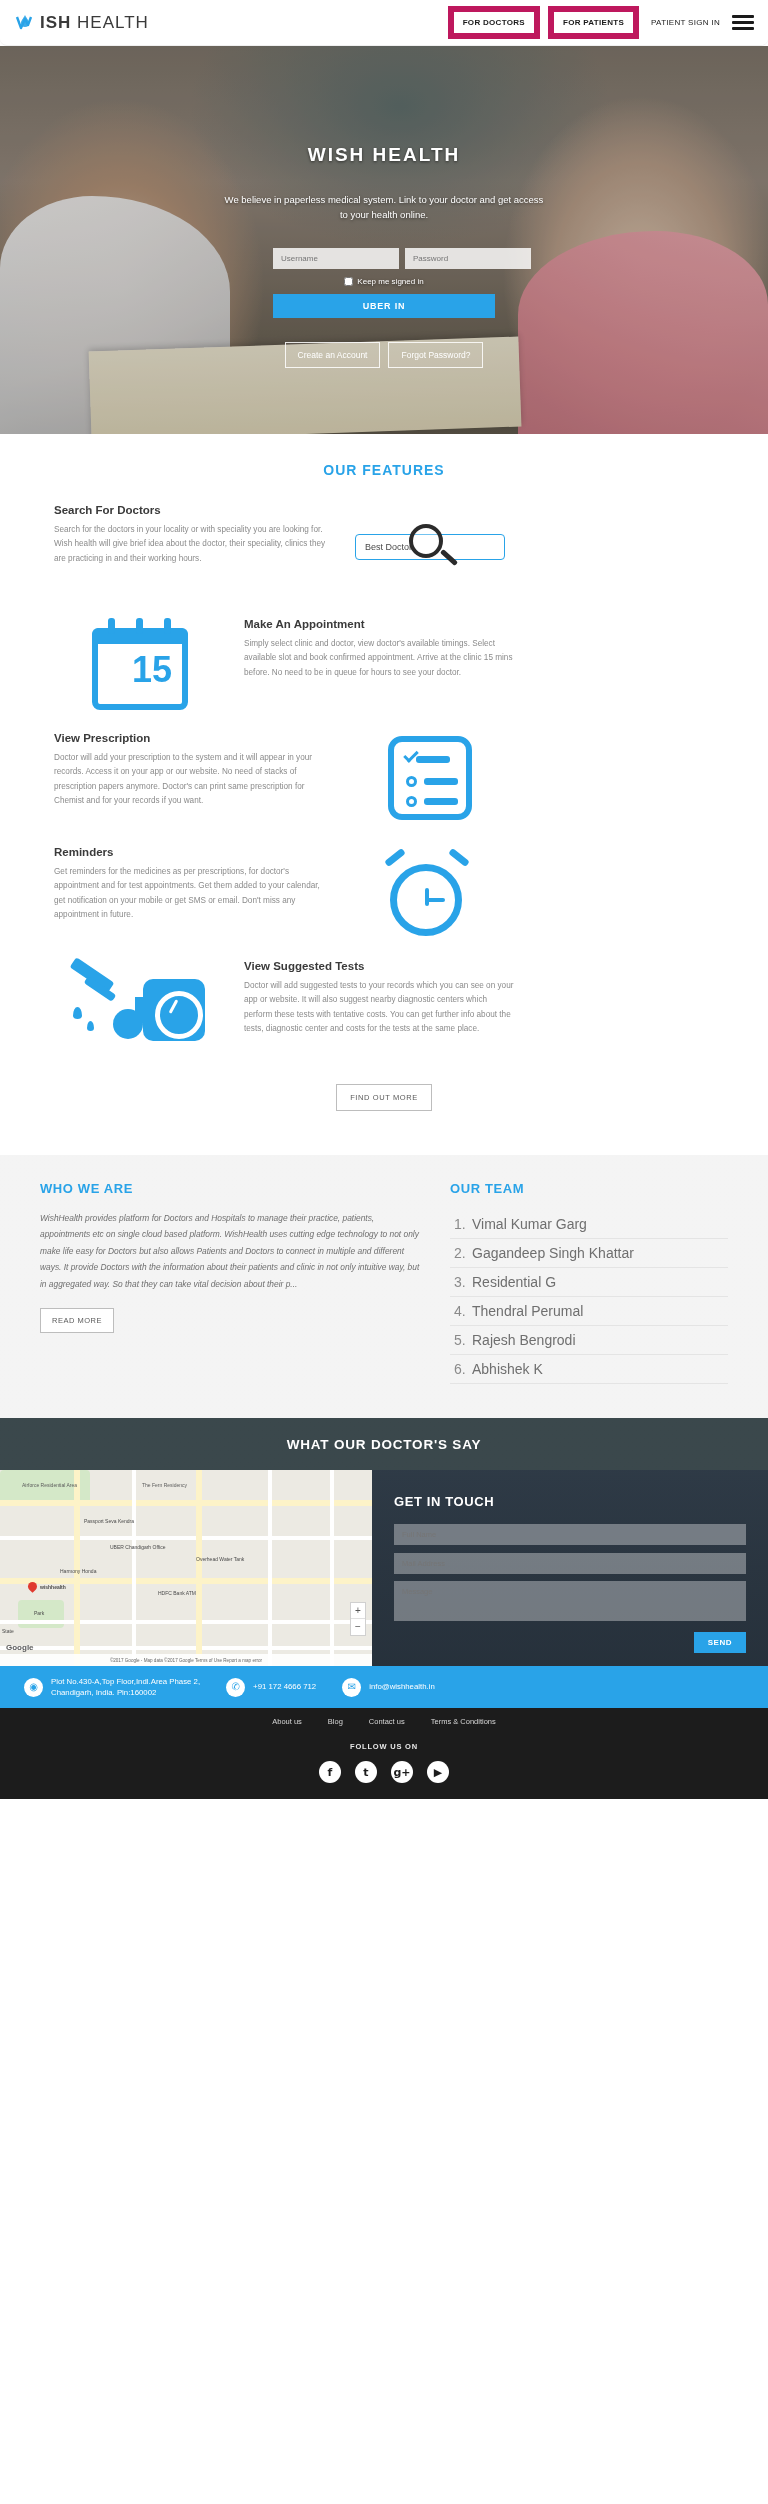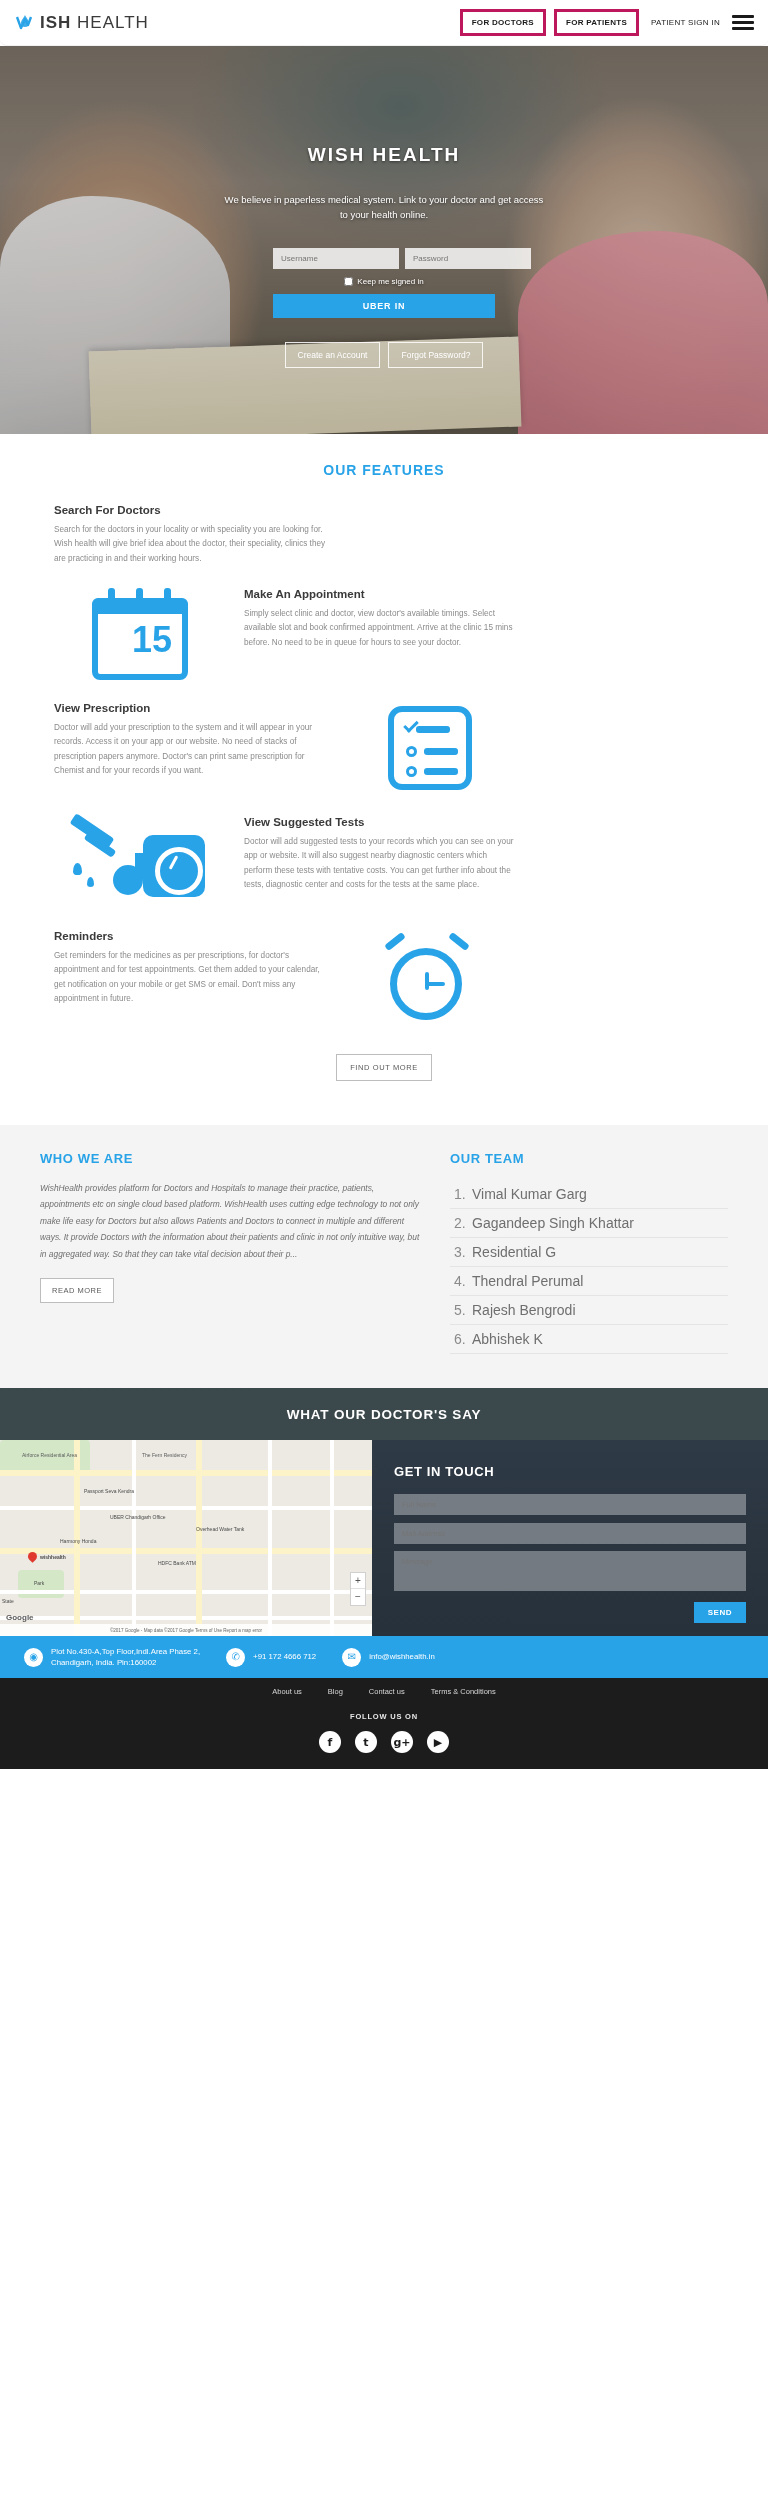--- a/index.html
+++ b/index.html
@@ -21,21 +21,21 @@
     padding: 0 14px;
     border-bottom: 1px solid #f0f0f0;
     border-radius: 7px;
   }
   .logo { display: flex; align-items: center; gap: 4px; }
   .logo-mark { width: 22px; height: 22px; position: relative; }
   .logo-text { font-size: 17px; letter-spacing: 1px; color: #3a3a3a; font-weight: 400; }
   .logo-text b { font-weight: 700; }
   .header-right { display: flex; align-items: center; gap: 8px; }
   .hdr-btn {
-    border: 3px solid #be185d;
+    border: 6px solid #be185d;
     background: #fff;
     color: #1a1a1a;
     font-size: 8px;
     font-weight: 700;
     letter-spacing: .3px;
     padding: 6px 9px;
     cursor: pointer;
   }
   .hdr-link {
     font-size: 8px;
@@ -386,20 +386,27 @@
   </div>
 
   <div class="features">
     <div class="sec-title">OUR FEATURES</div>
 
     <div class="feat">
       <div class="feat-text">
         <div class="feat-h">Search For Doctors</div>
         <div class="feat-p">Search for the doctors in your locality or with speciality you are looking for. Wish health will give brief idea about the doctor, their speciality, clinics they are practicing in and their working hours.</div>
       </div>
+      <div class="feat-icon">
+        <div class="ico-search">
+          <div class="field">Best Doctor</div>
+          <div class="glass"></div>
+          <div class="handle"></div>
+        </div>
+      </div>
     </div>
 
     <div class="feat rev">
       <div class="feat-text">
         <div class="feat-h">Make An Appointment</div>
         <div class="feat-p">Simply select clinic and doctor, view doctor's available timings. Select available slot and book confirmed appointment. Arrive at the clinic 15 mins before. No need to be in queue for hours to see your doctor.</div>
       </div>
       <div class="feat-icon">
         <div class="ico-cal">
           <div class="body"></div>
@@ -428,51 +435,51 @@
               <span class="line"></span>
             </div>
           <div class="row" style="top:54px;">
               <span class="dot"></span>
               <span class="line"></span>
             </div>
         </div>
       </div>
     </div>
 
+    <div class="feat">
+      <div class="feat-text">
+        <div class="feat-h">Reminders</div>
+        <div class="feat-p">Get reminders for the medicines as per prescriptions, for doctor's appointment and for test appointments. Get them added to your calendar, get notification on your mobile or get SMS or email. Don't miss any appointment in future.</div>
+      </div>
+      <div class="feat-icon">
+        <div class="ico-clock">
+          <div class="bellL"></div>
+          <div class="bellR"></div>
+          <div class="face"></div>
+          <div class="hh"></div>
+          <div class="mh"></div>
+        </div>
+      </div>
+    </div>
+
     <div class="feat rev">
       <div class="feat-text">
         <div class="feat-h">View Suggested Tests</div>
         <div class="feat-p">Doctor will add suggested tests to your records which you can see on your app or website. It will also suggest nearby diagnostic centers which perform these tests with tentative costs. You can get further info about the tests, diagnostic center and costs for the tests at the same place.</div>
       </div>
       <div class="feat-icon">
         <div class="ico-tests">
           <div class="dropper"></div>
           <div class="dropper2"></div>
           <div class="drop"></div>
           <div class="drop drop2"></div>
           <div class="bulb"></div>
           <div class="tube"></div>
           <div class="gauge"></div>
           <div class="needle"></div>
-        </div>
-      </div>
-    </div>
-
-    <div class="feat">
-      <div class="feat-text">
-        <div class="feat-h">Reminders</div>
-        <div class="feat-p">Get reminders for the medicines as per prescriptions, for doctor's appointment and for test appointments. Get them added to your calendar, get notification on your mobile or get SMS or email. Don't miss any appointment in future.</div>
-      </div>
-      <div class="feat-icon">
-        <div class="ico-clock">
-          <div class="bellL"></div>
-          <div class="bellR"></div>
-          <div class="face"></div>
-          <div class="hh"></div>
-          <div class="mh"></div>
         </div>
       </div>
     </div>
 
     <div class="findout-wrap">
       <button class="findout">FIND OUT MORE</button>
     </div>
   </div>
 
   <div class="who">

